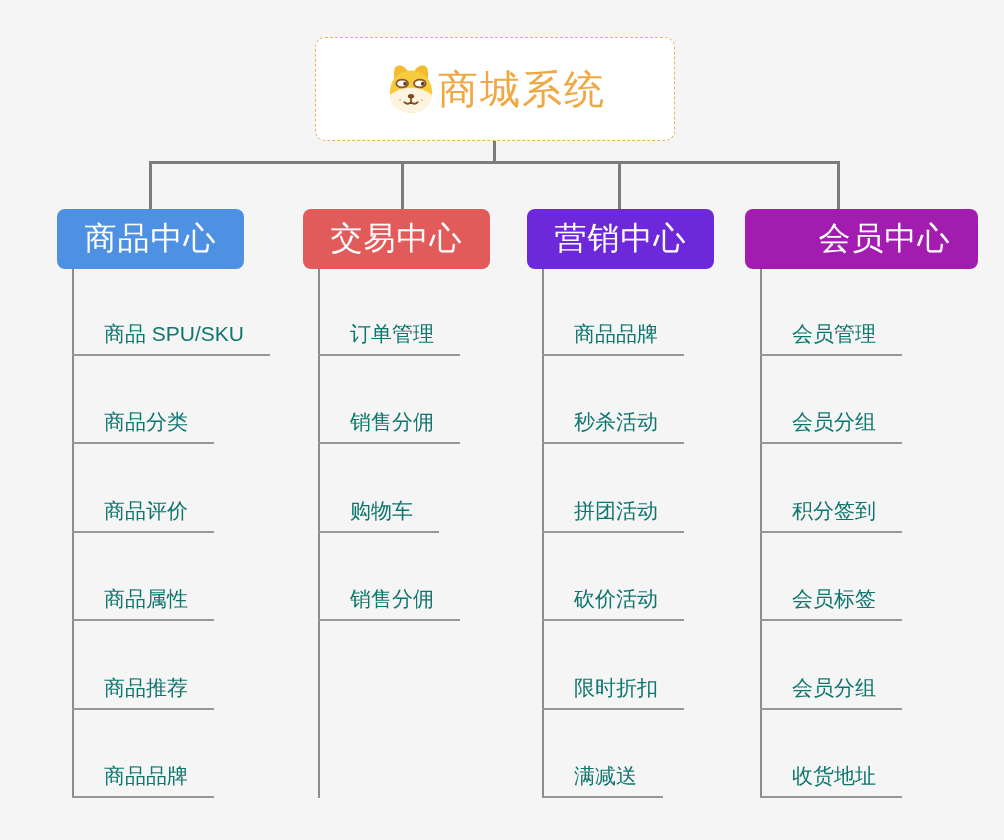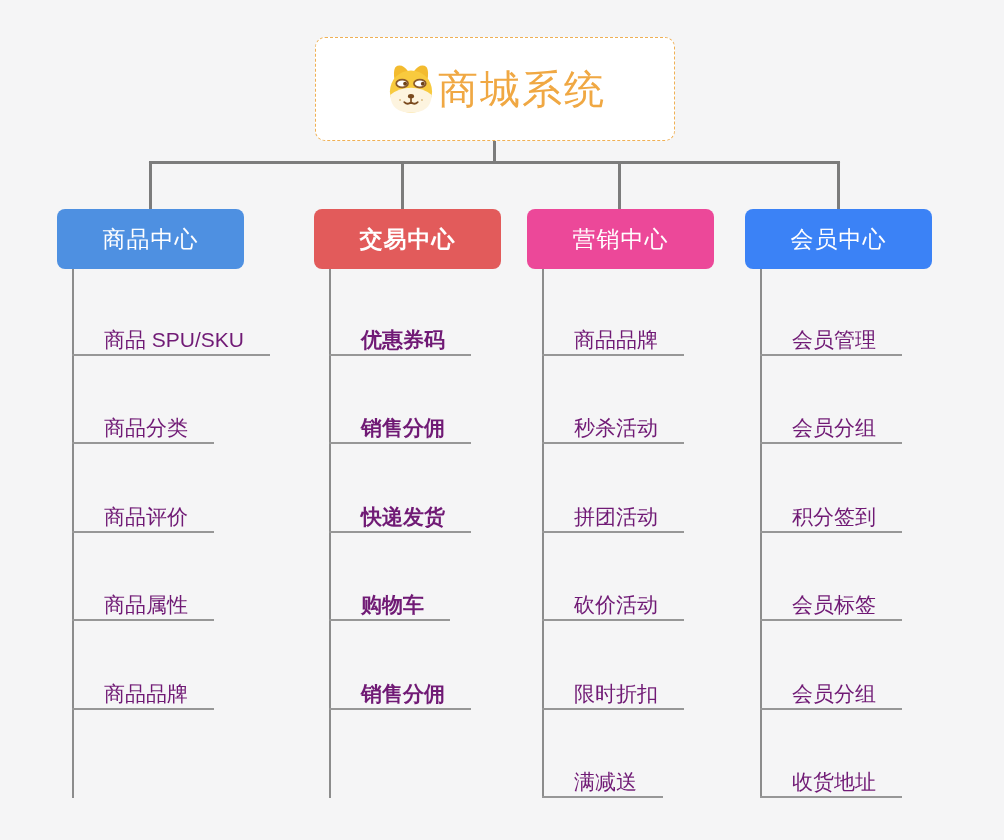--- a/index.html
+++ b/index.html
@@ -45,36 +45,36 @@
   .conn-drop-4 { left: 837px; top: 161px; width: 3px; height: 49px; }
 
   
   .branch {
     position: absolute;
     top: 209px;
     width: 250px;
     height: 600px;
   }
   .branch-1 { left: 57px; }
-  .branch-2 { left: 314px; font-weight: bold; }
+  .branch-2 { left: 303px; }
   .branch-3 { left: 527px; }
   .branch-4 { left: 745px; }
 
   .branch-header {
     position: relative;
     width: 187px; height: 60px;
     border-radius: 8px;
     display: flex;
     align-items: center;
     justify-content: center;
     cursor: default;
   }
   .branch-label {
     color: #ffffff;
-    font-size: 23px;
+    font-size: 32px;
     letter-spacing: 1px;
     white-space: nowrap;
   }
 
   .branch-line {
     position: absolute;
     left: 15px; top: 60px;
     width: 2px; height: 529px;
     background: #8c8c8c;
   }
@@ -82,24 +82,24 @@
   .branch-items {
     position: absolute;
     left: 15px; top: 58px;
   }
   .leaf-row {
     height: 88.5px;
     display: flex;
     align-items: flex-end;
   }
   .leaf {
-    padding: 0 26px 0 32px;
+    padding: 0 26px 6px 32px;
     border-bottom: 2px solid #979797;
     font-size: 21px;
-    color: #701a75;
+    color: #0f766e;
     white-space: nowrap;
   }
 </style>
 </head>
 <body style="background: rgb(245, 245, 246);">
 
 <div class="stage">
 
   <div class="conn conn-stem"></div>
   <div class="conn conn-rail"></div>
@@ -149,60 +149,60 @@
       <span>商品评价</span>
     </div>
   </div>
         <div class="leaf-row">
     <div class="leaf">
       <span>商品属性</span>
     </div>
   </div>
         <div class="leaf-row">
     <div class="leaf">
+      <span>商品推荐</span>
+    </div>
+  </div>
+        <div class="leaf-row">
+    <div class="leaf">
       <span>商品品牌</span>
     </div>
   </div>
       </div>
   </div>
     <div class="branch branch-2">
     <div class="branch-header" style="background: rgb(226, 91, 91);">
       <span class="branch-label">交易中心</span>
     </div>
     <div class="branch-line"></div>
     <div class="branch-items">
         <div class="leaf-row">
     <div class="leaf">
-      <span>优惠券码</span>
+      <span>订单管理</span>
     </div>
   </div>
         <div class="leaf-row">
     <div class="leaf">
       <span>销售分佣</span>
     </div>
   </div>
         <div class="leaf-row">
     <div class="leaf">
-      <span>快递发货</span>
-    </div>
-  </div>
-        <div class="leaf-row">
-    <div class="leaf">
       <span>购物车</span>
     </div>
   </div>
         <div class="leaf-row">
     <div class="leaf">
       <span>销售分佣</span>
     </div>
   </div>
       </div>
   </div>
     <div class="branch branch-3">
-    <div class="branch-header" style="background: #ec4899;">
+    <div class="branch-header" style="background: #6d28d9;">
       <span class="branch-label">营销中心</span>
     </div>
     <div class="branch-line"></div>
     <div class="branch-items">
         <div class="leaf-row">
     <div class="leaf">
       <span>商品品牌</span>
     </div>
   </div>
         <div class="leaf-row">
@@ -226,21 +226,21 @@
     </div>
   </div>
         <div class="leaf-row">
     <div class="leaf">
       <span>满减送</span>
     </div>
   </div>
       </div>
   </div>
     <div class="branch branch-4">
-    <div class="branch-header" style="background: #3b82f6;">
+    <div class="branch-header" style="background: #a21caf; padding-left: 46px;">
       <span class="branch-label">会员中心</span>
     </div>
     <div class="branch-line"></div>
     <div class="branch-items">
         <div class="leaf-row">
     <div class="leaf">
       <span>会员管理</span>
     </div>
   </div>
         <div class="leaf-row">

